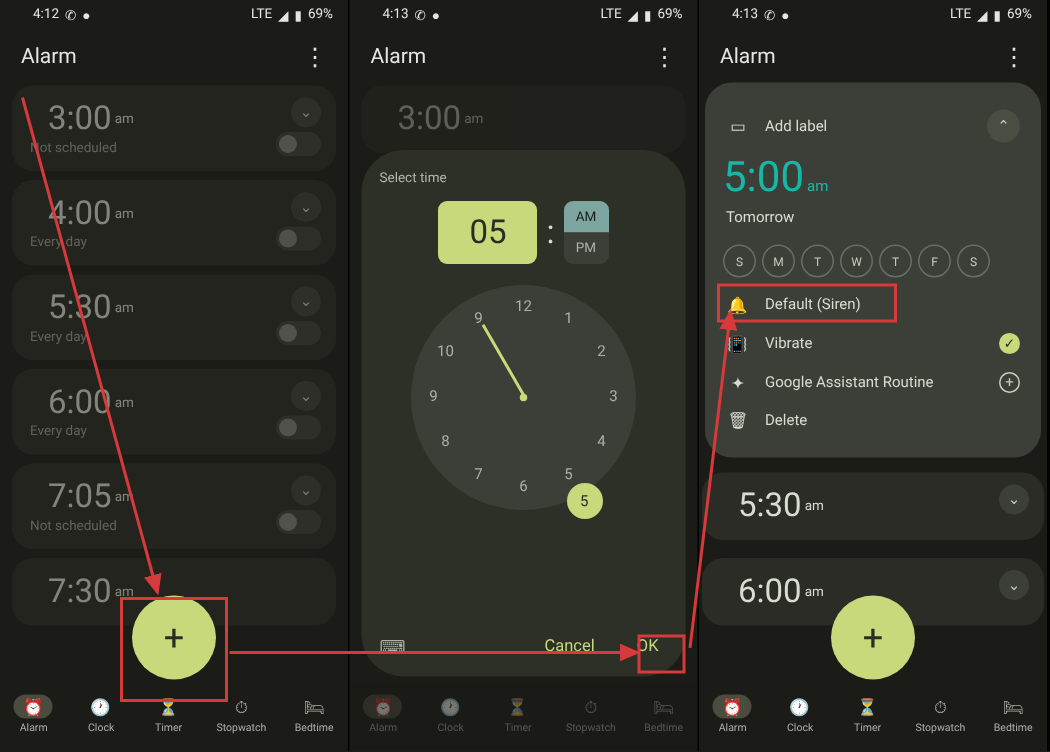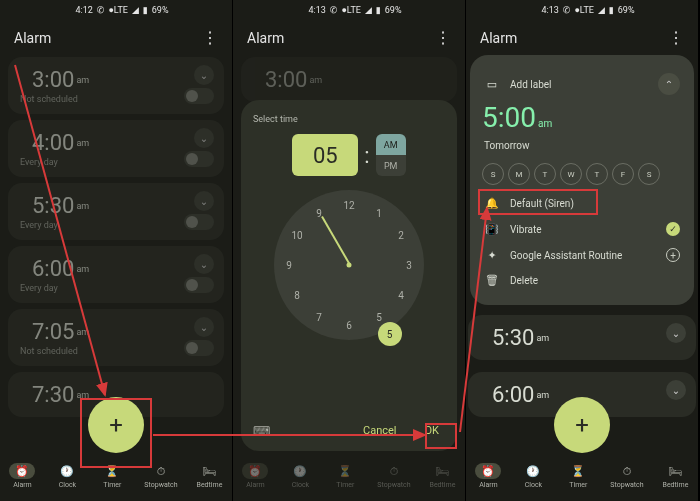--- a/index.html
+++ b/index.html
@@ -1,20 +1,20 @@
 <!DOCTYPE html>
 <html><head>
 <meta charset="utf-8">
 <style>
   * { box-sizing: border-box; margin: 0; padding: 0; font-family: Roboto, Arial, sans-serif; }
   body { background: #555; display: flex; justify-content: center; align-items: center; width: 700px; height: 501px; }
   .container { display: flex; width: 700px; height: 501px; background: #000; }
   .screen { width: 233px; height: 501px; background: #1b1c17; position: relative; overflow: hidden; display: flex; flex-direction: column; border-right: 1px solid #000; }
   .screen:last-child { border-right: none; }
-  .statusbar { display: flex; justify-content: center; align-items: center; padding: 5px 10px; font-size: 9px; color: #e5e5e5; height: 20px; margin-left: 12px; }
+  .statusbar { display: flex; justify-content: space-between; align-items: center; padding: 5px 10px; font-size: 9px; color: #e5e5e5; height: 20px; margin-left: 12px; }
   .sb-left, .sb-right { display: flex; align-items: center; gap: 4px; }
   .title-row { display: flex; justify-content: space-between; align-items: center; padding: 8px 14px 4px; }
   .title { color: #e5e5e5; font-size: 14px; font-weight: 400; }
   .more { color: #e5e5e5; font-size: 16px; }
   .alarms { flex: 1; overflow: hidden; padding: 0 6px; }
   .alarm-card { background: #2a2c25; border-radius: 14px; margin: 6px 2px; padding: 10px 12px; position: relative; }
   .alarm-card.dim { opacity: 0.55; }
   .alarm-time { color: #d8dcd2; font-size: 22px; font-weight: 400; display: flex; align-items: center; gap: 2px; padding-left: 12px; }
   .alarm-time .ampm { font-size: 9px; }
   .alarm-sub { color: #999c93; font-size: 9px; margin-top: 2px; }
@@ -24,21 +24,21 @@
   .toggle.on { background: #c7d97a; justify-content: flex-end; }
   .toggle.on .knob { background: #2a2c25; margin: 0 2px 0 0; }
   .fab { position: absolute; bottom: 48px; left: 50%; transform: translateX(-50%); width: 56px; height: 56px; border-radius: 50%; background: #c7d97a; display: flex; align-items: center; justify-content: center; color: #2a2c25; font-size: 24px; z-index: 5; }
   .bottomnav { position: absolute; bottom: 0; left: 0; right: 0; height: 46px; display: flex; justify-content: space-around; align-items: center; background: #1b1c17; padding-bottom: 4px; }
   .nav-item { display: flex; flex-direction: column; align-items: center; gap: 2px; color: #aeb0a8; font-size: 7px; }
   .nav-icon { width: 26px; height: 16px; border-radius: 10px; display: flex; align-items: center; justify-content: center; font-size: 11px; }
   .nav-item.active .nav-icon { background: #4a4d3e; color: #c7d97a; }
   .highlight-box { position: absolute; border: 2px solid #d73a3a; z-index: 10; pointer-events: none; }
   svg.arrow { position: absolute; z-index: 11; pointer-events: none; }
   
-  .sheet { position: absolute; left: 8px; right: 8px; top: 100px; bottom: 50px; background: #2d3027; border-radius: 18px; padding: 14px 12px; z-index: 3; }
+  .sheet { position: absolute; left: 8px; right: 8px; top: 100px; bottom: 50px; background: #2d3027; border-radius: 28px; padding: 14px 12px; z-index: 3; }
   .sheet-label { color: #b4b7ae; font-size: 9px; margin-bottom: 10px; }
   .time-row { display: flex; align-items: center; justify-content: center; gap: 6px; margin-bottom: 14px; }
   .time-box { width: 66px; height: 42px; border-radius: 6px; display: flex; align-items: center; justify-content: center; font-size: 22px; }
   .time-box.sel { background: #c7d97a; color: #2a2c25; }
   .time-box.unsel { background: #3c3f37; color: #d8dcd2; }
   .colon { color: #d8dcd2; font-size: 22px; }
   .ampm-col { display: flex; flex-direction: column; border-radius: 6px; overflow: hidden; }
   .ampm-btn { width: 30px; height: 21px; font-size: 9px; display: flex; align-items: center; justify-content: center; }
   .ampm-btn.sel { background: #7ea6a0; color: #1b1c17; }
   .ampm-btn.unsel { background: #3c3f37; color: #aeb0a8; }
@@ -49,21 +49,21 @@
   .clock-center { position: absolute; left: 50%; top: 50%; width: 5px; height: 5px; border-radius: 50%; background: #c7d97a; transform: translate(-50%, -50%); }
   .sheet-btns { position: absolute; bottom: 10px; left: 12px; right: 12px; display: flex; justify-content: space-between; align-items: center; }
   .kbd-icon { color: #aeb0a8; font-size: 12px; }
   .text-btn { color: #c7d97a; font-size: 11px; padding: 4px 6px; }
   
   .exp-card { background: #3c3f37; border-radius: 18px; margin: 4px; padding: 12px; }
   .row { display: flex; align-items: center; gap: 10px; padding: 6px 2px; color: #d8dcd2; font-size: 10px; }
   .row .ic { width: 16px; text-align: center; font-size: 11px; }
   .day-row { display: flex; gap: 4px; margin: 6px 0; }
   .day { width: 22px; height: 22px; border-radius: 50%; border: 1px solid #6a6d63; color: #c8ccc0; font-size: 8px; display: flex; align-items: center; justify-content: center; }
-  .big-time { color: #86efac; font-size: 28px; display: flex; align-items: baseline; gap: 2px; }
+  .big-time { color: #14b8a6; font-size: 28px; display: flex; align-items: baseline; gap: 2px; }
   .big-time .ampm { font-size: 10px; }
   .chev-up { width: 22px; height: 22px; border-radius: 50%; background: #4a4d42; display: flex; align-items: center; justify-content: center; color: #ccc; font-size: 10px; }
   .check { width: 14px; height: 14px; border-radius: 50%; background: #c7d97a; color: #2a2c25; font-size: 9px; display: flex; align-items: center; justify-content: center; }
   .plus-circle { width: 14px; height: 14px; border-radius: 50%; border: 1px solid #c8ccc0; color: #c8ccc0; font-size: 10px; display: flex; align-items: center; justify-content: center; }
 </style>
 </head>
 <body>
 
 <div class="container">
 

